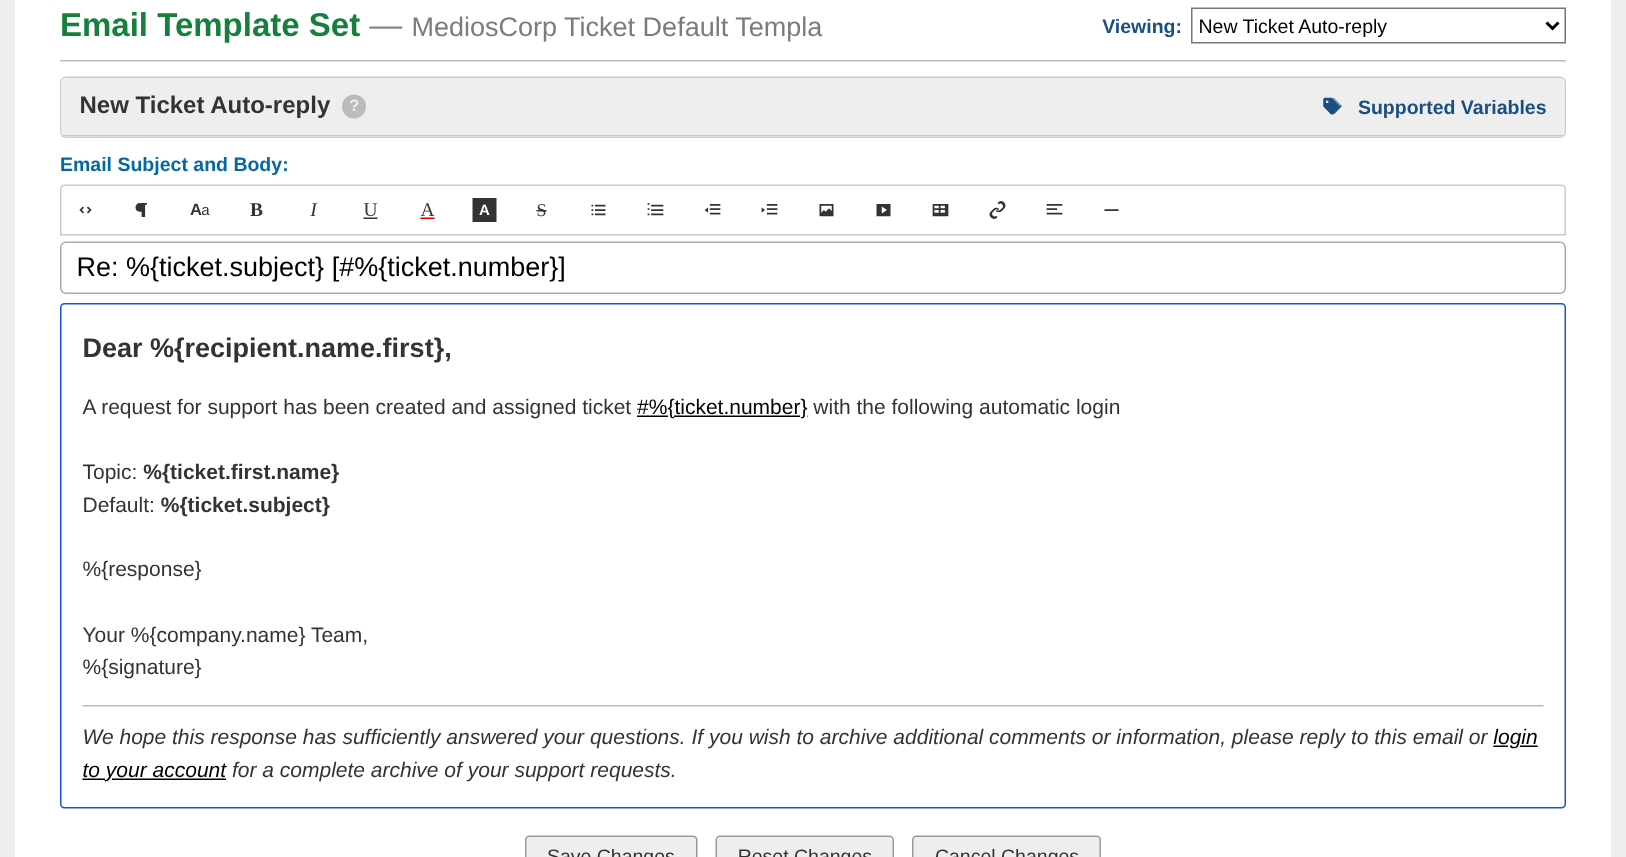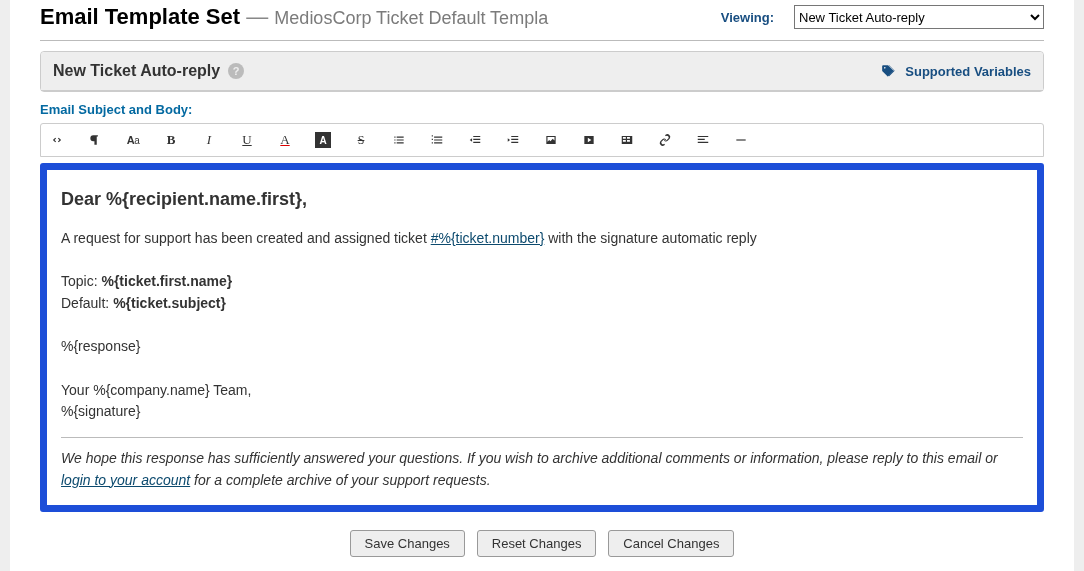--- a/index.html
+++ b/index.html
@@ -22,35 +22,35 @@
   .header-row {
     display: flex;
     justify-content: space-between;
     align-items: center;
     padding-top: 4px;
   }
   .header-title {
     font-size: 22px;
     font-weight: bold;
   }
-  .header-title a { color: #000000; text-decoration: none; }
+  .header-title a { color: #15803d; text-decoration: none; }
   .header-title .thin {
     font-weight: 300;
     color: #888;
     font-size: 22px;
   }
   .header-title .thin-gray {
     font-weight: 300;
     color: #7b7b7b;
     font-size: 18px;
   }
   .viewing-wrap {
     display: flex;
     align-items: center;
-    gap: 20px;
+    gap: 6px;
   }
   .viewing-label {
     color: #184e81;
     font-weight: bold;
     font-size: 13px;
   }
   .viewing-select {
     font-size: 13px;
     width: 250px;
     height: 24px;
@@ -133,34 +133,34 @@
   .subject-input {
     width: 100%;
     border: 1px solid #aaa;
     border-radius: 4px;
     padding: 6px 10px;
     font-size: 18px;
     margin-top: 4px;
     font-family: inherit;
   }
   .editor {
-    border: 7px solid #1d4ed8;
+    border: 1px solid #1d4ed8;
     border-radius: 3px;
     margin-top: 6px;
     padding: 16px 14px 14px 14px;
     font-size: 14px;
     color:#333;
     line-height:1.55;
   }
   .editor h3 {
     margin: 0 0 14px 0;
     font-size: 18px;
     font-weight: bold;
   }
-  .editor a { color:#0c4a6e; text-decoration: underline; }
+  .editor a { color:#000000; text-decoration: underline; }
   .editor hr { border:none; border-top:1px solid #bbb; margin:14px 0 10px 0;}
   .editor .footer-note { font-style: italic; color:#333; font-size:14px;}
   .btn-row {
     text-align:center;
     margin-top: 18px;
   }
   .btn {
     border:1px solid #999;
     background:#eee;
     color:#333;
@@ -280,25 +280,26 @@
               <path d="M3 5h18v2H3zm0 5h12v2H3zm0 5h18v2H3z"></path>
             </svg>
           </span>
         <span class="tb-btn">
             <svg viewBox="0 0 24 24">
               <path d="M4 11h16v2H4z"></path>
             </svg>
           </span>
       </div>
 
+      <input class="subject-input" type="text" value="Re: %{ticket.subject} [#%{ticket.number}]" style="">
 
       <div class="editor" contenteditable="true" style="">
         <h3>Dear %{recipient.name.first},</h3>
         <div>
-          <span>A request for support has been created and assigned ticket </span><a href="#">#%{ticket.number}</a><span> with the signature automatic reply</span>
+          <span>A request for support has been created and assigned ticket </span><a href="#">#%{ticket.number}</a><span> with the following automatic login</span>
         </div>
         <br>
         <div>
           <span>Topic: </span><b>%{ticket.first.name}</b>
         </div>
         <div>
           <span>Default: </span><b>%{ticket.subject}</b>
         </div>
         <br>
         <div>%{response}</div>

